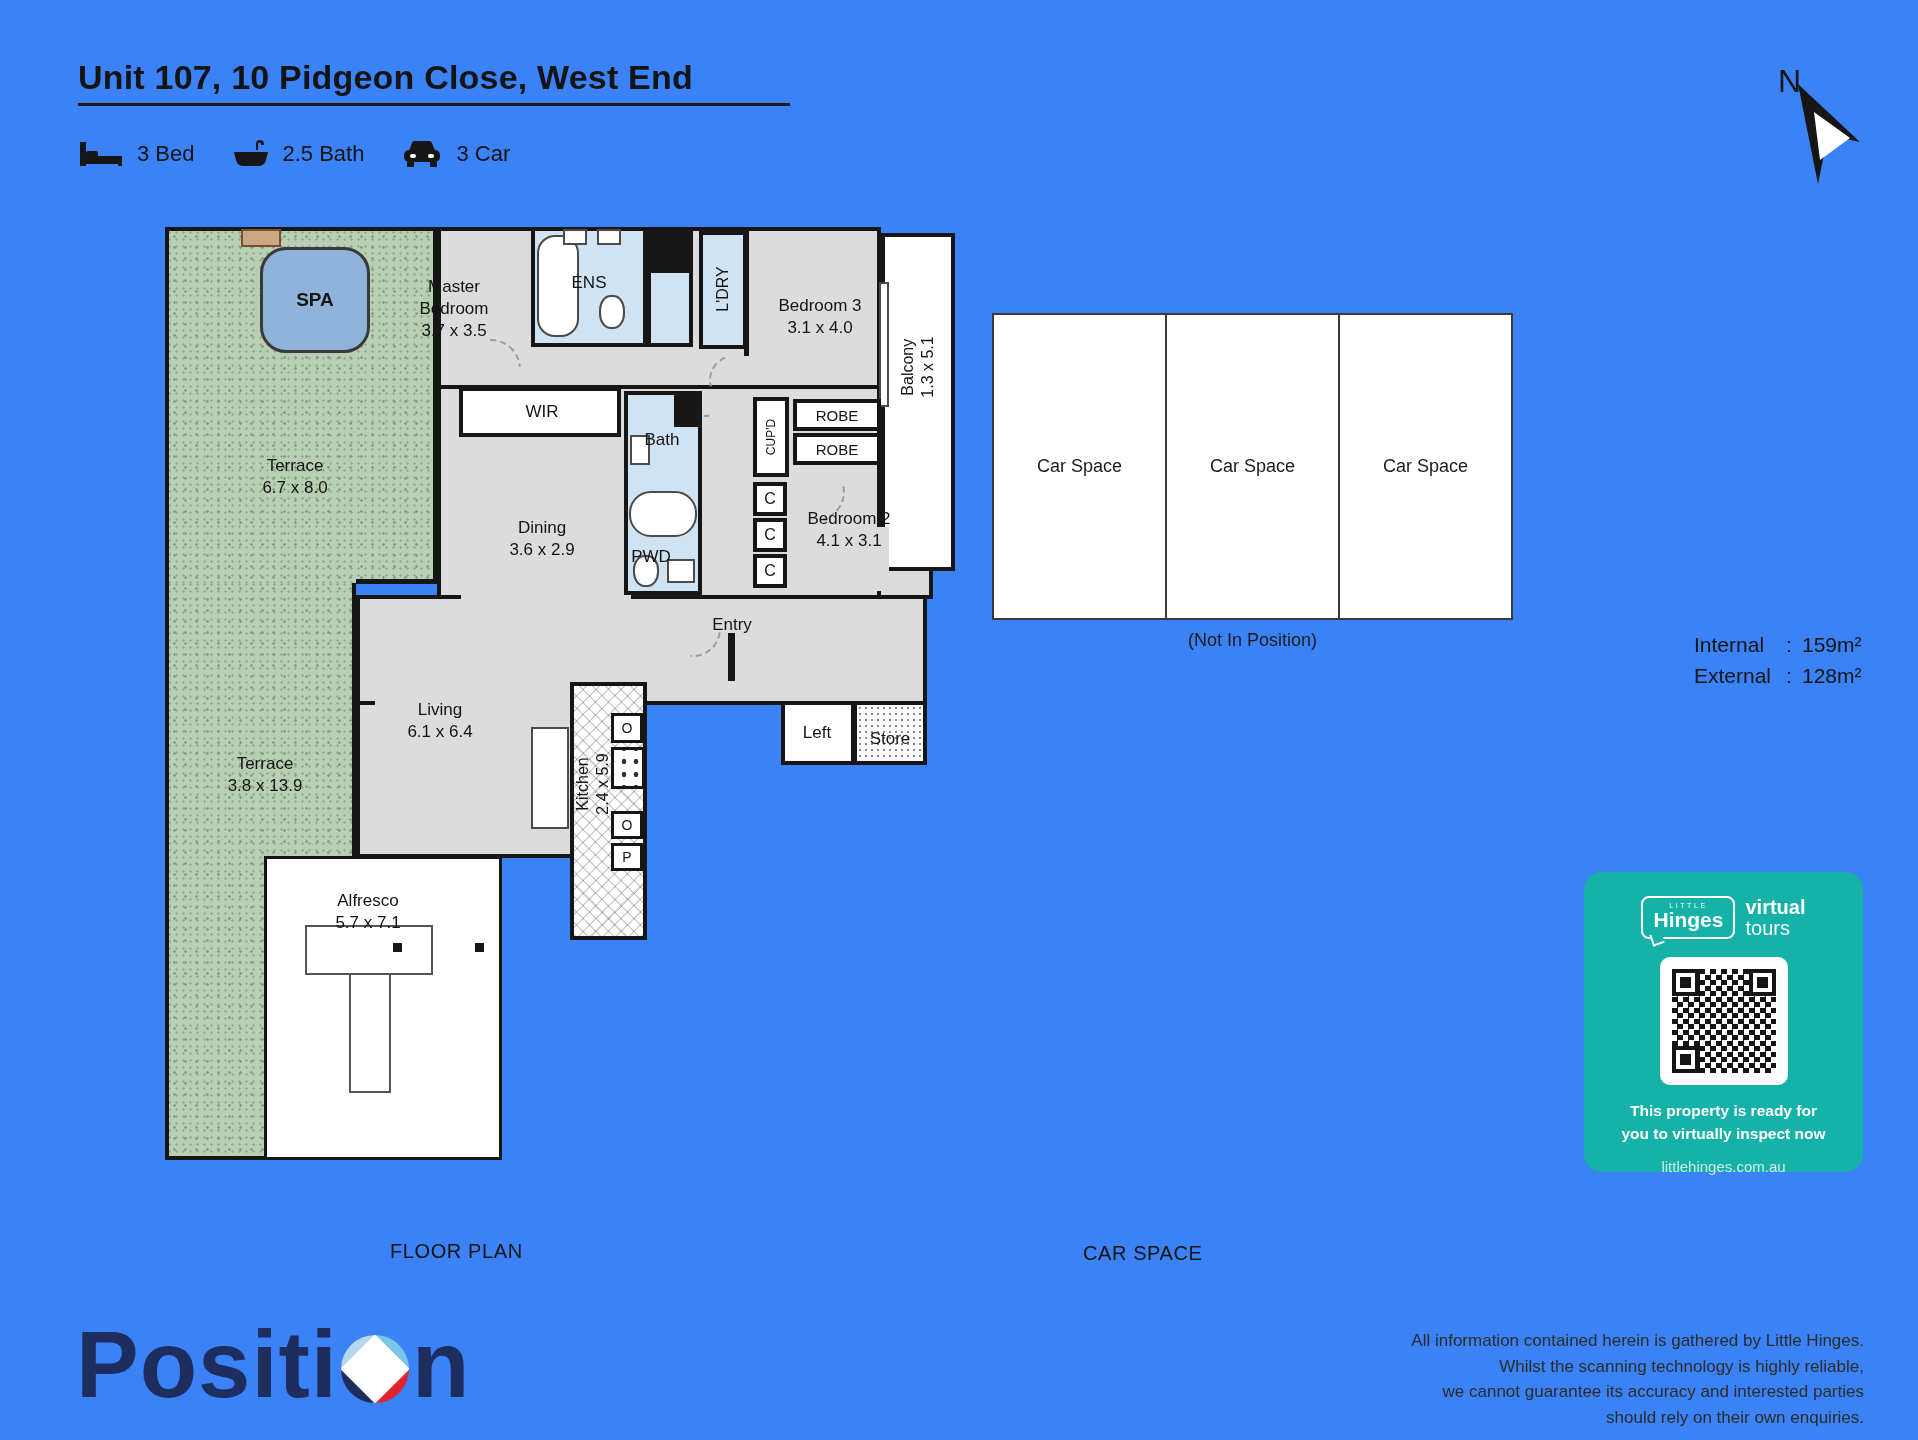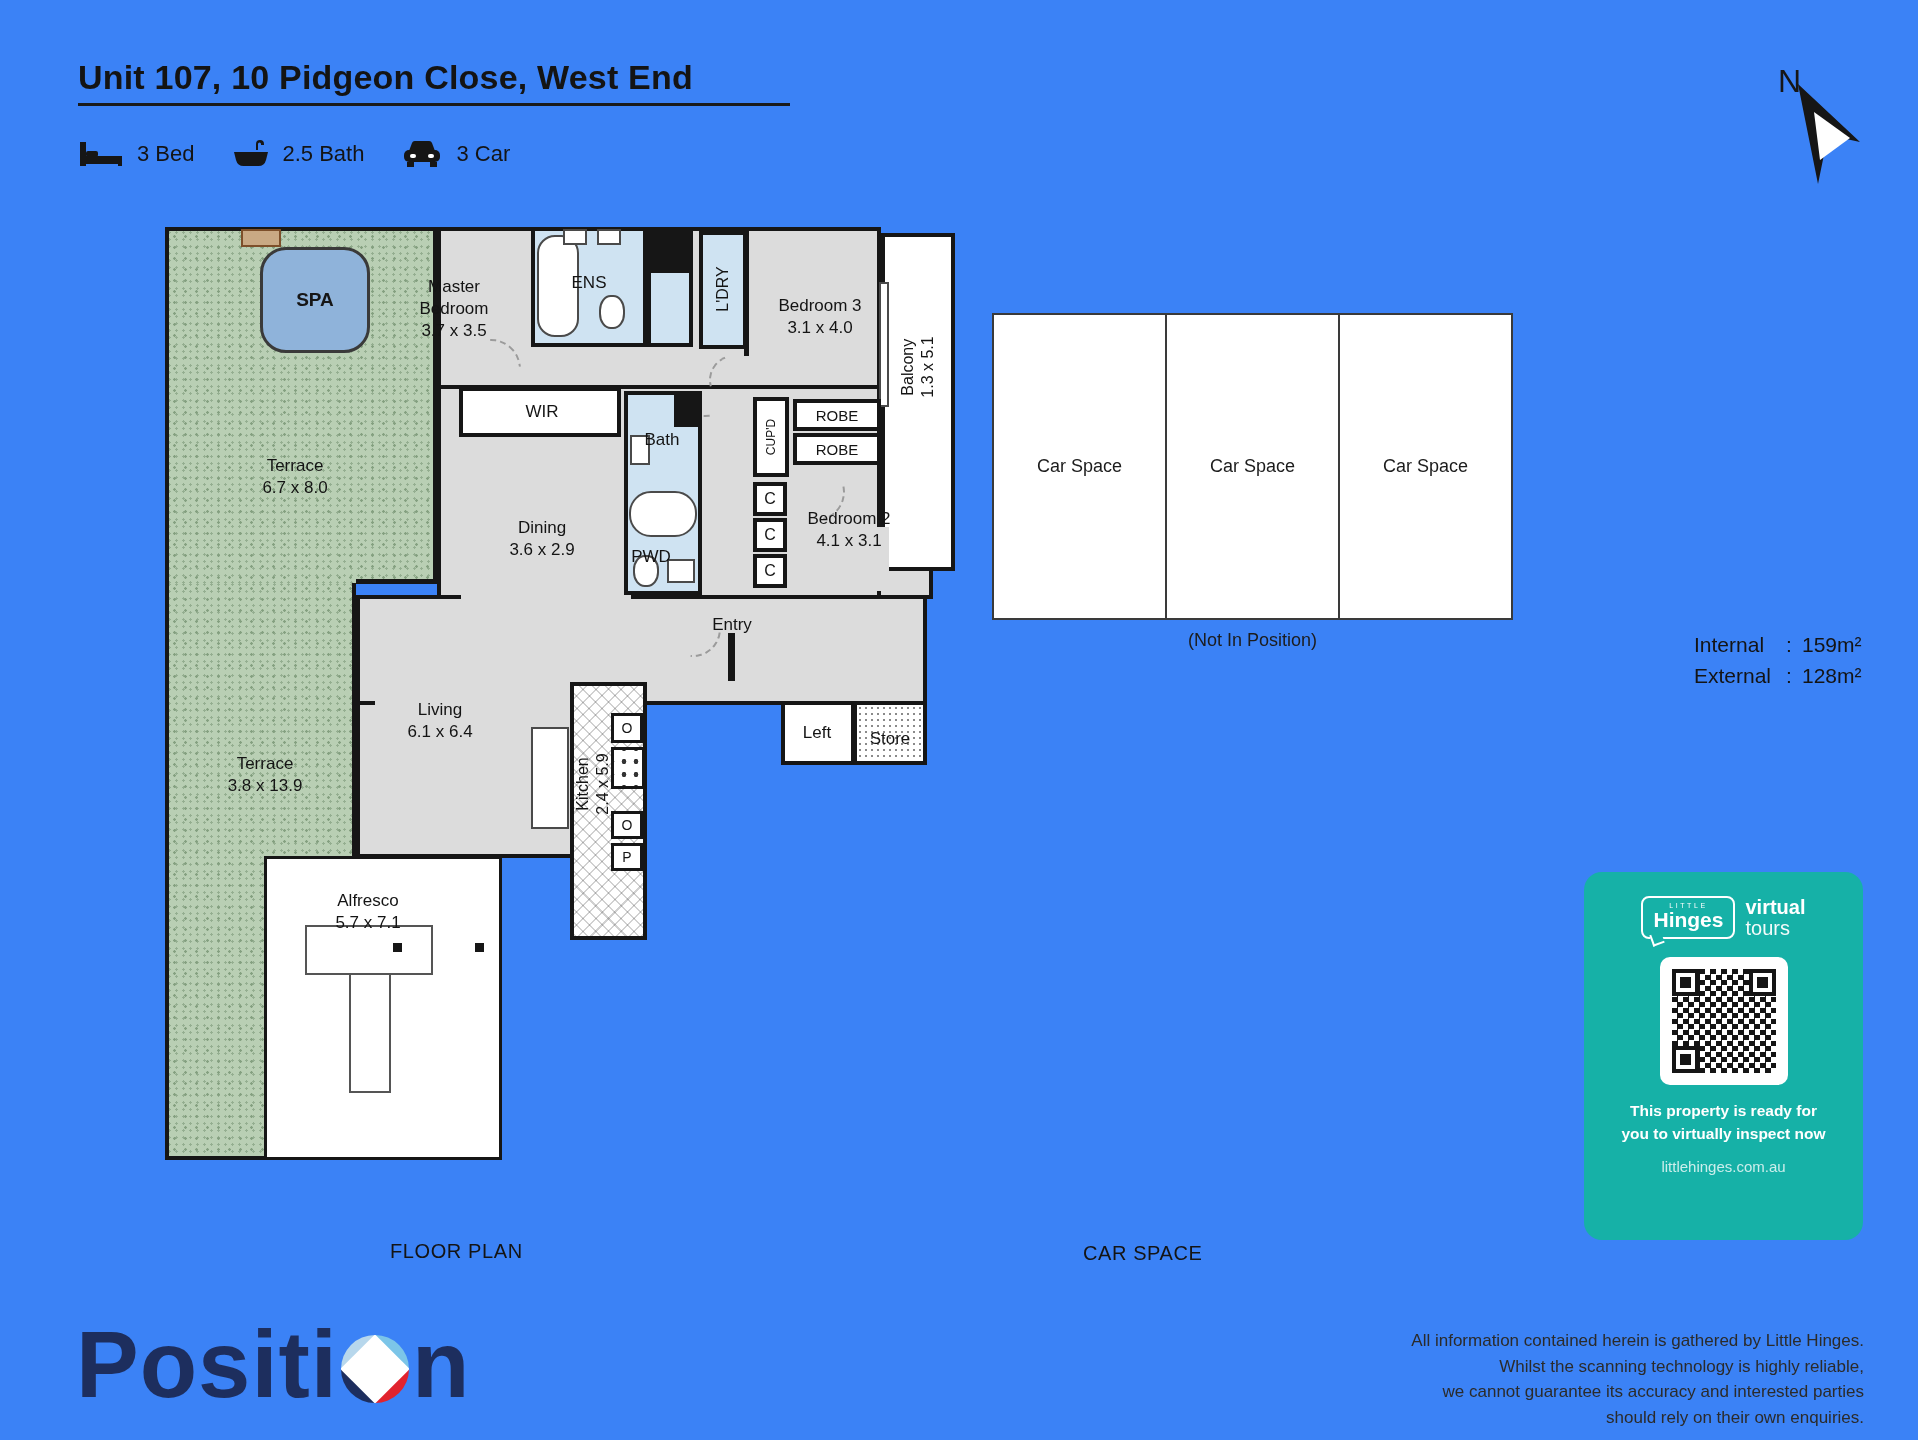--- a/index.html
+++ b/index.html
@@ -67,21 +67,21 @@
   
   .areas { position:absolute; left:1694px; top:633px; font-size:21px; color:#141414; }
   .a-row { display:flex; margin-bottom:7px; }
   .a-label { width:92px; }
   .a-colon { width:16px; }
 
   
   .sec { position:absolute; width:340px; text-align:left; font-size:20px; letter-spacing:0.6px; color:#141414; }
 
   
-  .vt-card { position:absolute; left:1584px; top:872px; width:279px; height:368px;
+  .vt-card { position:absolute; left:1584px; top:872px; width:279px; height:300px;
              border-radius:18px; background:#16b1a7; color:#fff; text-align:center; }
   .vt-logo { display:flex; justify-content:center; align-items:center; gap:10px; margin-top:24px; }
   .bubble { border:2px solid #fff; border-radius:8px; padding:4px 10px 6px; position:relative; }
   .bubble:after { content:""; position:absolute; left:8px; bottom:-8px; width:10px; height:10px;
                   background:#16b1a7; border-left:2px solid #fff; border-bottom:2px solid #fff;
                   transform:rotate(-20deg); }
   .brand-small { font-size:7px; letter-spacing:2.6px; font-weight:400; }
   .brand { font-size:21px; font-weight:700; line-height:1.05; }
   .product { text-align:left; line-height:1.05; }
   .product .w1 { font-size:20px; font-weight:700; }

